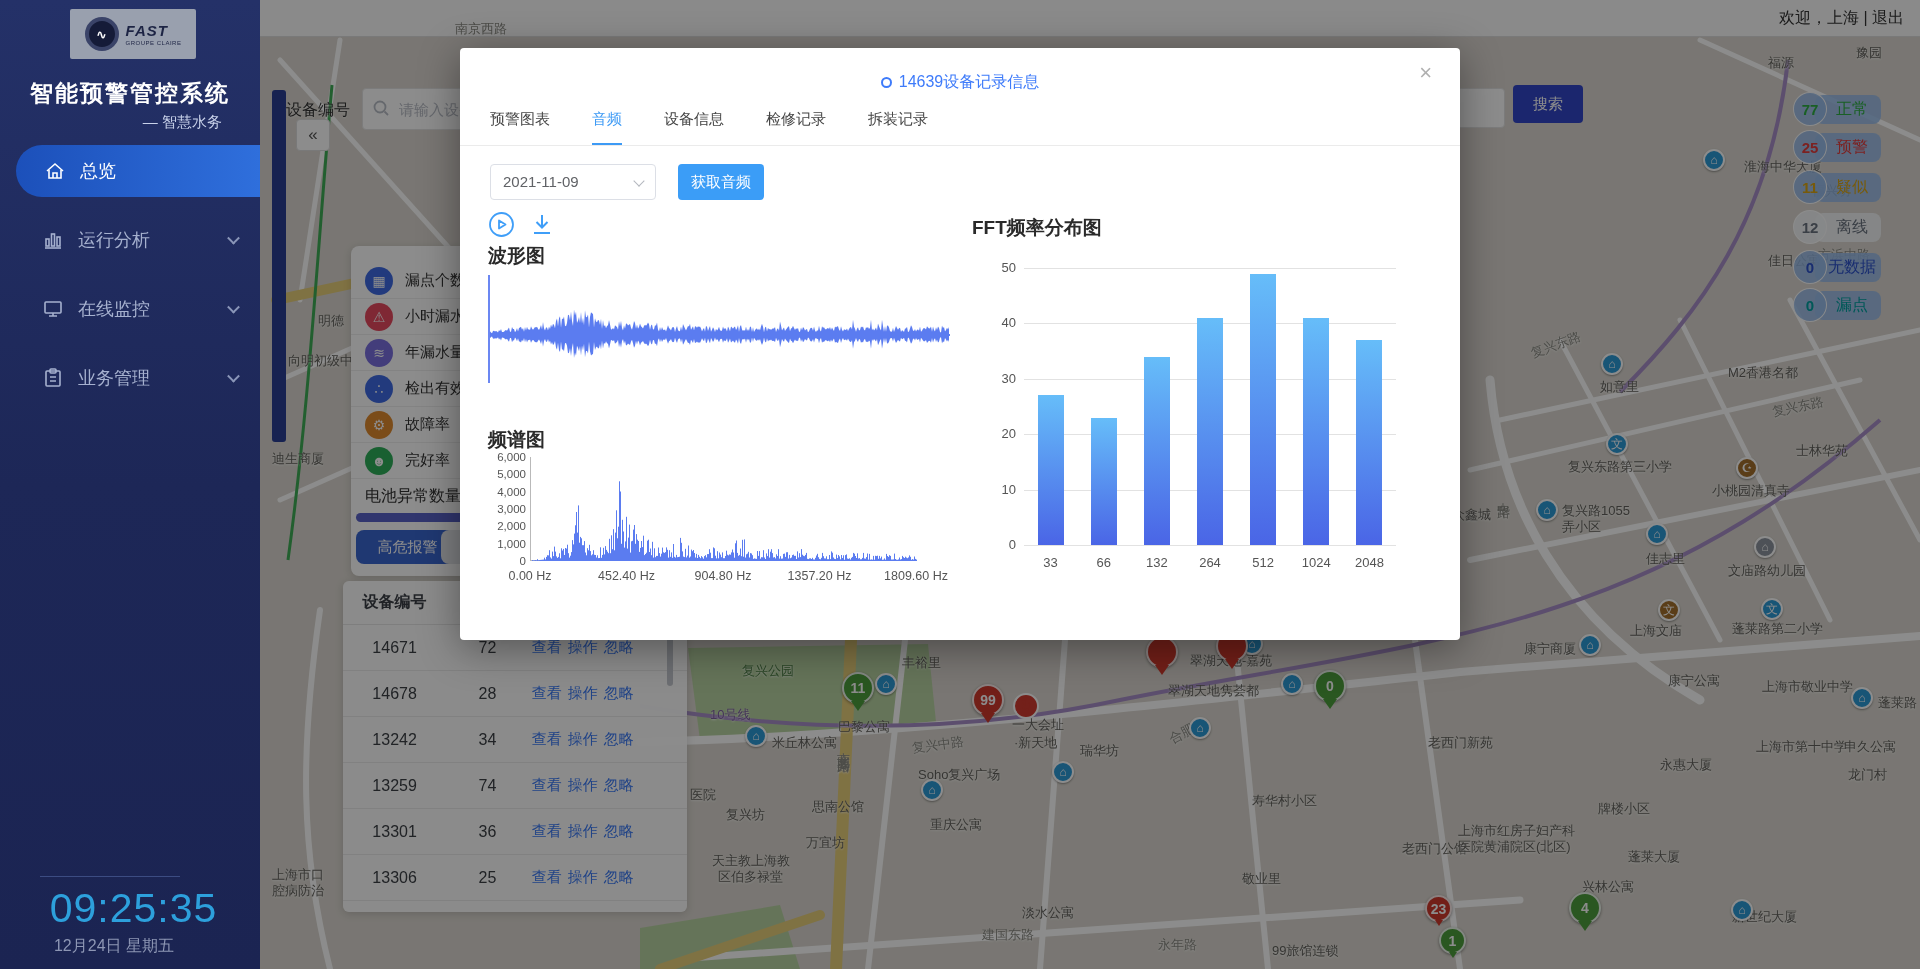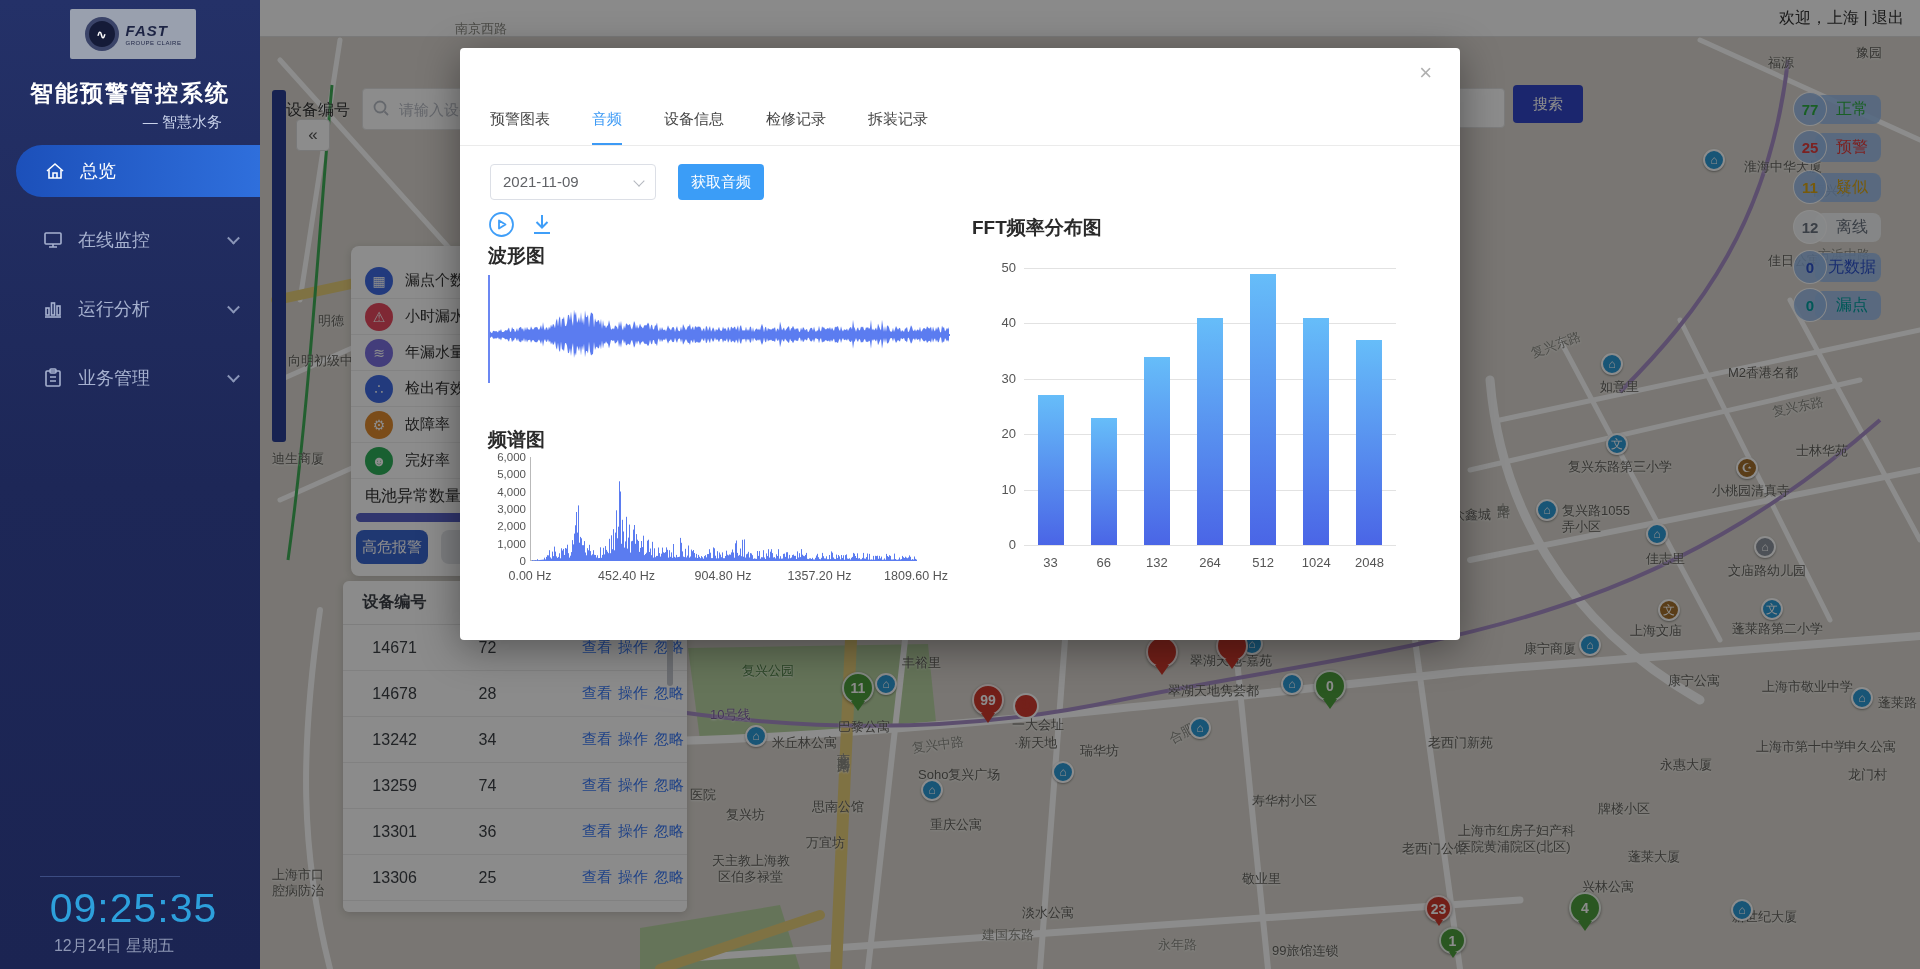--- a/index.html
+++ b/index.html
@@ -89,32 +89,32 @@
 
   .stats-card { position:absolute; left:91px; top:246px; width:206px; height:330px; z-index:3;
     background:#fff; border-radius:8px; box-shadow:0 2px 8px rgba(0,0,0,.15); overflow:hidden; }
   .stat-row { position:absolute; left:0; width:100%; height:36px; display:flex; align-items:center; gap:12px;
     padding-left:14px; border-bottom:1px solid #efefef; }
   .stat-icon { width:28px; height:28px; border-radius:50%; color:#fff; font-size:14px; flex:0 0 28px;
     display:flex; align-items:center; justify-content:center; }
   .stat-label { font-size:15px; color:#333; white-space:nowrap; }
   .battery-label { position:absolute; left:14px; top:240px; font-size:16px; color:#333; }
   .battery-bar { position:absolute; left:5px; top:267px; width:196px; height:9px; background:#5a63c8; border-radius:5px; }
-  .alarm-btn { position:absolute; left:5px; top:284px; width:72px; height:34px; background:#3a66d0; color:#fff;
+  .alarm-btn { position:absolute; left:5px; top:284px; width:103px; height:34px; background:#3a66d0; color:#fff;
     border:none; border-radius:8px; font-size:15px; cursor:pointer; }
   .alarm-btn2 { position:absolute; left:90px; top:284px; width:95px; height:34px; background:#e4e6ea; color:#666;
     border:none; border-radius:8px; font-size:15px; cursor:pointer; }
 
   .alarm-table { position:absolute; left:83px; top:581px; width:344px; height:331px; z-index:3;
     background:rgba(255,255,255,.96); border-radius:6px; overflow:hidden; box-shadow:0 2px 8px rgba(0,0,0,.15); }
   .tbl-header { display:flex; height:44px; align-items:center; font-size:16px; font-weight:bold; color:#3b3f46;
     border-bottom:1px solid #e6e6e6; }
   .tbl-row { display:flex; height:46px; align-items:center; font-size:16px; color:#3c4046;
     border-bottom:1px solid #ececec; }
-  .tc1 { width:30%; text-align:center; } .tc2 { width:24%; text-align:center; } .tc3 { width:46%; text-align:right; }
+  .tc1 { width:30%; text-align:center; } .tc2 { width:24%; text-align:center; } .tc3 { width:46%; text-align:left; }
   .tbl-row .tc3 a { color:#3d7bf5; text-decoration:none; margin:0 3px; font-size:15px; cursor:pointer; }
   .tbl-scroll { position:absolute; right:14px; top:50px; width:6px; height:55px; background:#c5c9d0; border-radius:3px; }
 
   .badge-row { position:absolute; z-index:3; }
   .badge-circle { position:absolute; width:34px; height:34px; border-radius:50%;
     background:rgba(152,188,235,.85); border:1px solid rgba(255,255,255,.95); font-size:15px; font-weight:bold;
     display:flex; align-items:center; justify-content:center; }
   .badge-pill { position:absolute; left:22px; top:3px; width:66px; height:29px; border-radius:8px;
     background:rgba(152,188,235,.85); font-size:16px; display:flex; align-items:center; justify-content:center;
     padding-left:8px; }
@@ -181,37 +181,37 @@
               <path d="M3 11 L11 4 L19 11"></path>
               <path d="M5 10 V18 H17 V10"></path>
               <path d="M9 18 V13 H13 V18"></path>
             </svg>
         </span>
         <span>总览</span>
       </div>
       <div class="menu-item">
         <span class="mi-icon">
           <svg width="22" height="22" viewBox="0 0 22 22" fill="none" stroke="currentColor" stroke-width="1.6">
-              <rect x="3" y="4" width="16" height="11" rx="1"></rect>
-              <path d="M11 15 V18 M7 18 H15"></path>
-            </svg>
-        </span>
-        <span>在线监控</span>
-        <span class="chev"></span>
-      </div>
-      <div class="menu-item">
-        <span class="mi-icon">
-          <svg width="22" height="22" viewBox="0 0 22 22" fill="none" stroke="currentColor" stroke-width="1.6">
               <rect x="4" y="10" width="3" height="7"></rect>
               <rect x="9.5" y="5" width="3" height="12"></rect>
               <rect x="15" y="8" width="3" height="9"></rect>
               <path d="M3 19 H19"></path>
             </svg>
         </span>
         <span>运行分析</span>
+        <span class="chev"></span>
+      </div>
+      <div class="menu-item">
+        <span class="mi-icon">
+          <svg width="22" height="22" viewBox="0 0 22 22" fill="none" stroke="currentColor" stroke-width="1.6">
+              <rect x="3" y="4" width="16" height="11" rx="1"></rect>
+              <path d="M11 15 V18 M7 18 H15"></path>
+            </svg>
+        </span>
+        <span>在线监控</span>
         <span class="chev"></span>
       </div>
       <div class="menu-item">
         <span class="mi-icon">
           <svg width="22" height="22" viewBox="0 0 22 22" fill="none" stroke="currentColor" stroke-width="1.6">
               <rect x="4" y="4" width="14" height="15" rx="1"></rect>
               <rect x="8" y="2" width="6" height="4" rx="1"></rect>
               <path d="M8 10 H14 M8 14 H14"></path>
             </svg>
         </span>
@@ -503,20 +503,23 @@
         </div>
         <div class="pin-balloon" style="color: rgb(77, 159, 60); left: 1309px; top: 892px;">
           <span>4</span>
         </div>
       </div>
 
     <div class="dim"></div>
   </div>
 
   <div class="modal">
+    <div class="modal-title">
+      <span class="title-o"></span><span>14639设备记录信息</span>
+    </div>
     <div class="modal-close">×</div>
     <div class="tabs">
       <div class="tab">预警图表</div>
       <div class="tab active">音频</div>
       <div class="tab">设备信息</div>
       <div class="tab">检修记录</div>
       <div class="tab">拆装记录</div>
     </div>
     <div class="tabs-line"></div>
 

